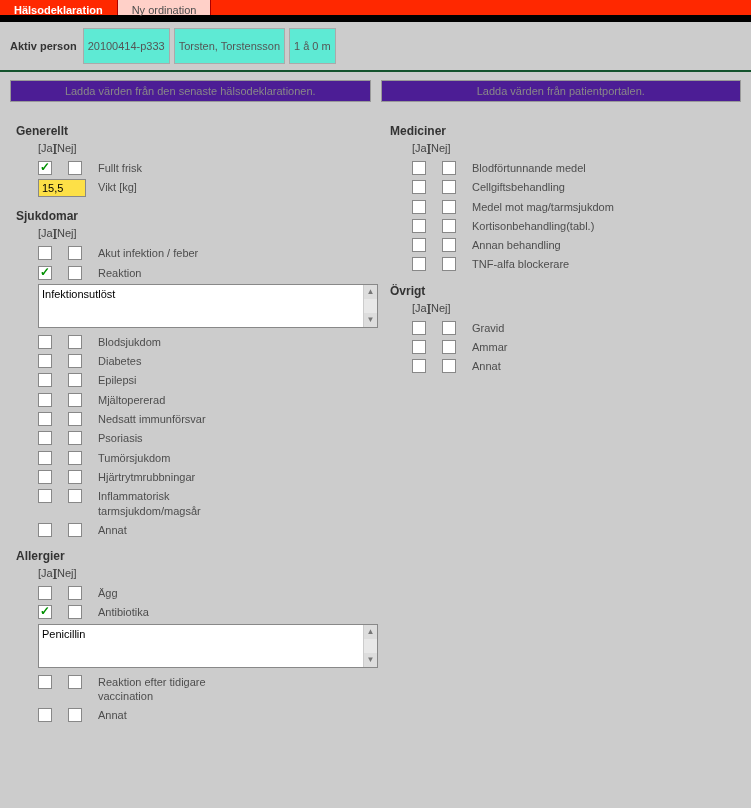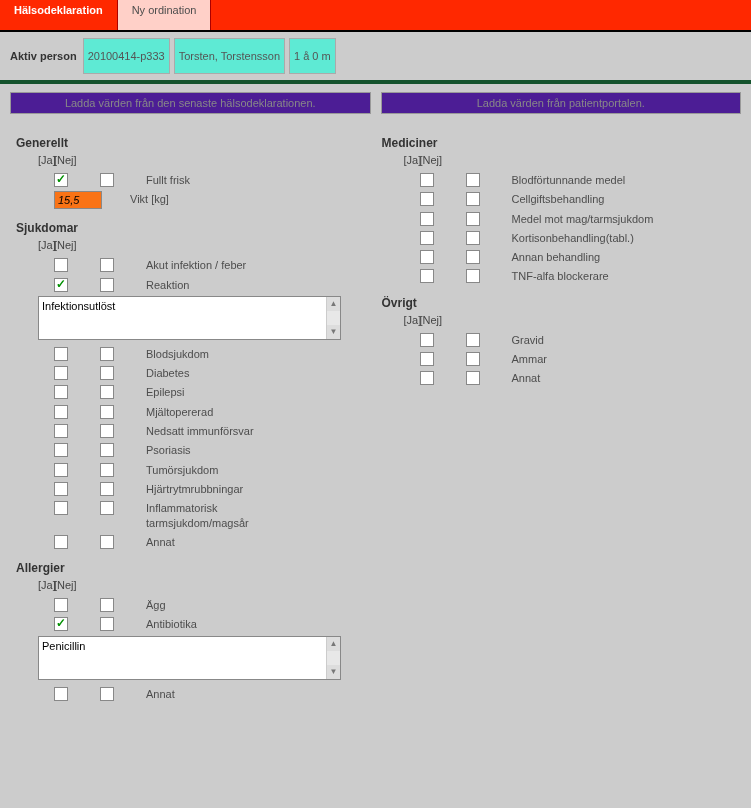--- a/index.html
+++ b/index.html
@@ -8,23 +8,23 @@
     font-family: Verdana, Arial, sans-serif;
     font-size: 11px;
     background: #cccccc;
     color: #4d4d4d;
     width: 751px;
     height: 808px;
     overflow: hidden;
   }
   .tabbar {
     background: #ff2800;
-    height: 32px;
-    display: flex;
-    border-bottom: 2px solid #000000;
+    height: 22px;
+    display: flex;
+    border-bottom: 7px solid #000000;
   }
   .tab {
     padding: 4px 14px 3px 14px;
     font-size: 11px;
     cursor: pointer;
     border-right: 1px solid #aa0000;
   }
   .tab.active {
     background: #ff2800;
     color: #ffffff;
@@ -32,21 +32,21 @@
   }
   .tab.inactive {
     background: #ffd0c8;
     color: #4d4d4d;
   }
   .infobar {
     padding: 6px 10px;
     display: flex;
     align-items: center;
     gap: 4px;
-    border-bottom: 4px solid #14532d;
+    border-bottom: 2px solid #14532d;
   }
   .infobar .lbl {
     font-weight: bold;
     color: #333;
     margin-right: 2px;
   }
   .info-box {
     background: #5eead4;
     border: 1px solid #aaa;
     padding: 11px 4px;
@@ -89,21 +89,20 @@
     color: #444;
     font-size: 11px;
   }
   .header-row .hcol {
     width: 16px;
   }
   .item-row {
     display: flex;
     align-items: flex-start;
     padding: 2px 0;
-    gap: 16px;
   }
   .item-row .spacer {
     width: 22px;
     flex: 0 0 22px;
   }
   .cb-wrap {
     width: 30px;
     flex: 0 0 30px;
     display: flex;
     align-items: flex-start;
@@ -129,29 +128,28 @@
   .item-label {
     padding-top: 1px;
     color: #4d4d4d;
     line-height: 1.3;
     max-width: 160px;
   }
   .text-input {
     width: 48px;
     height: 18px;
     border: 1px solid #888;
-    background: #f97316;
+    background: #fde047;
     font-family: inherit;
     font-size: 11px;
     padding: 1px 3px;
-    font-style: italic;
   }
   .textarea-wrap {
     margin: 2px 0 4px 22px;
-    width: 303px;
+    width: 340px;
     height: 44px;
     background: #0f172a;
     border: 1px solid #888;
     display: flex;
     align-items: stretch;
   }
   .textarea-wrap textarea {
     flex: 1;
     border: none;
     resize: none;
@@ -393,20 +391,30 @@
       </div>
     </div>
     <div class="item-row">
         <span class="spacer"></span>
         <span class="cb-wrap">
           <span class="cb"></span>
         </span>
         <span class="cb-wrap">
           <span class="cb"></span>
         </span>
+        <span class="item-label">Reaktion efter tidigare vaccination</span>
+      </div>
+    <div class="item-row">
+        <span class="spacer"></span>
+        <span class="cb-wrap">
+          <span class="cb"></span>
+        </span>
+        <span class="cb-wrap">
+          <span class="cb"></span>
+        </span>
         <span class="item-label">Annat</span>
       </div>
 
   </div>
 
   <div class="col">
 
     <div class="section-title">Mediciner</div>
     <div class="header-row">
       <span class="hcol">[Ja]</span>

